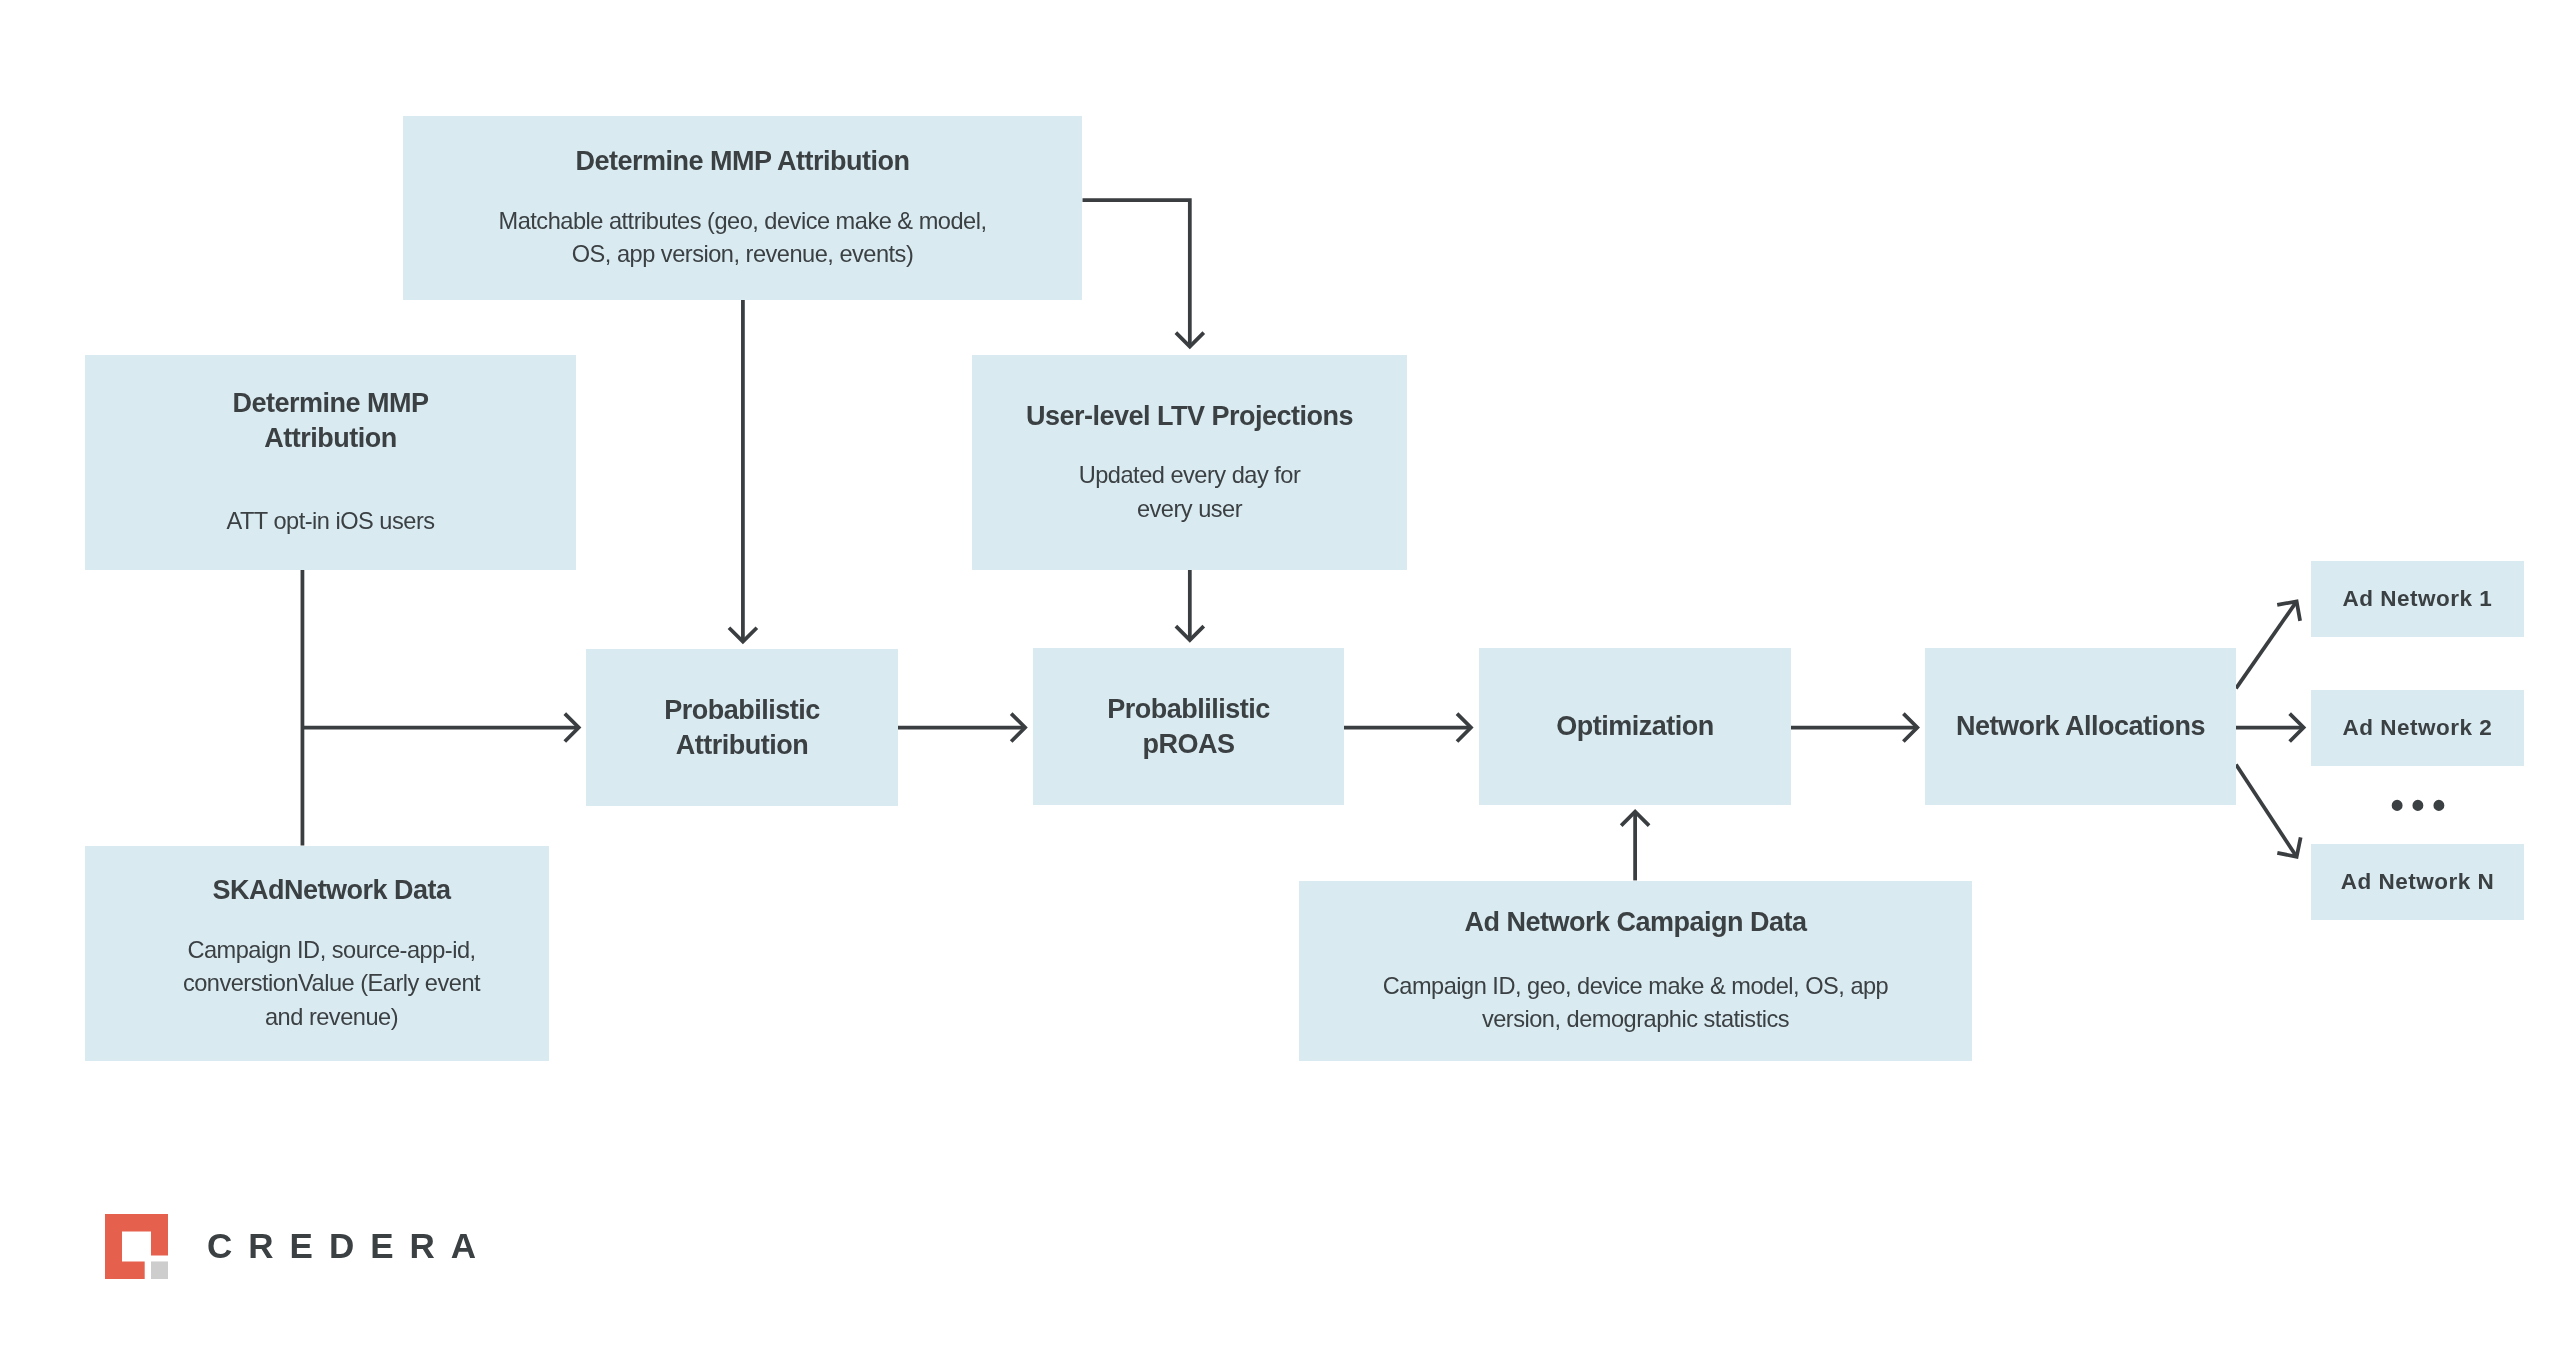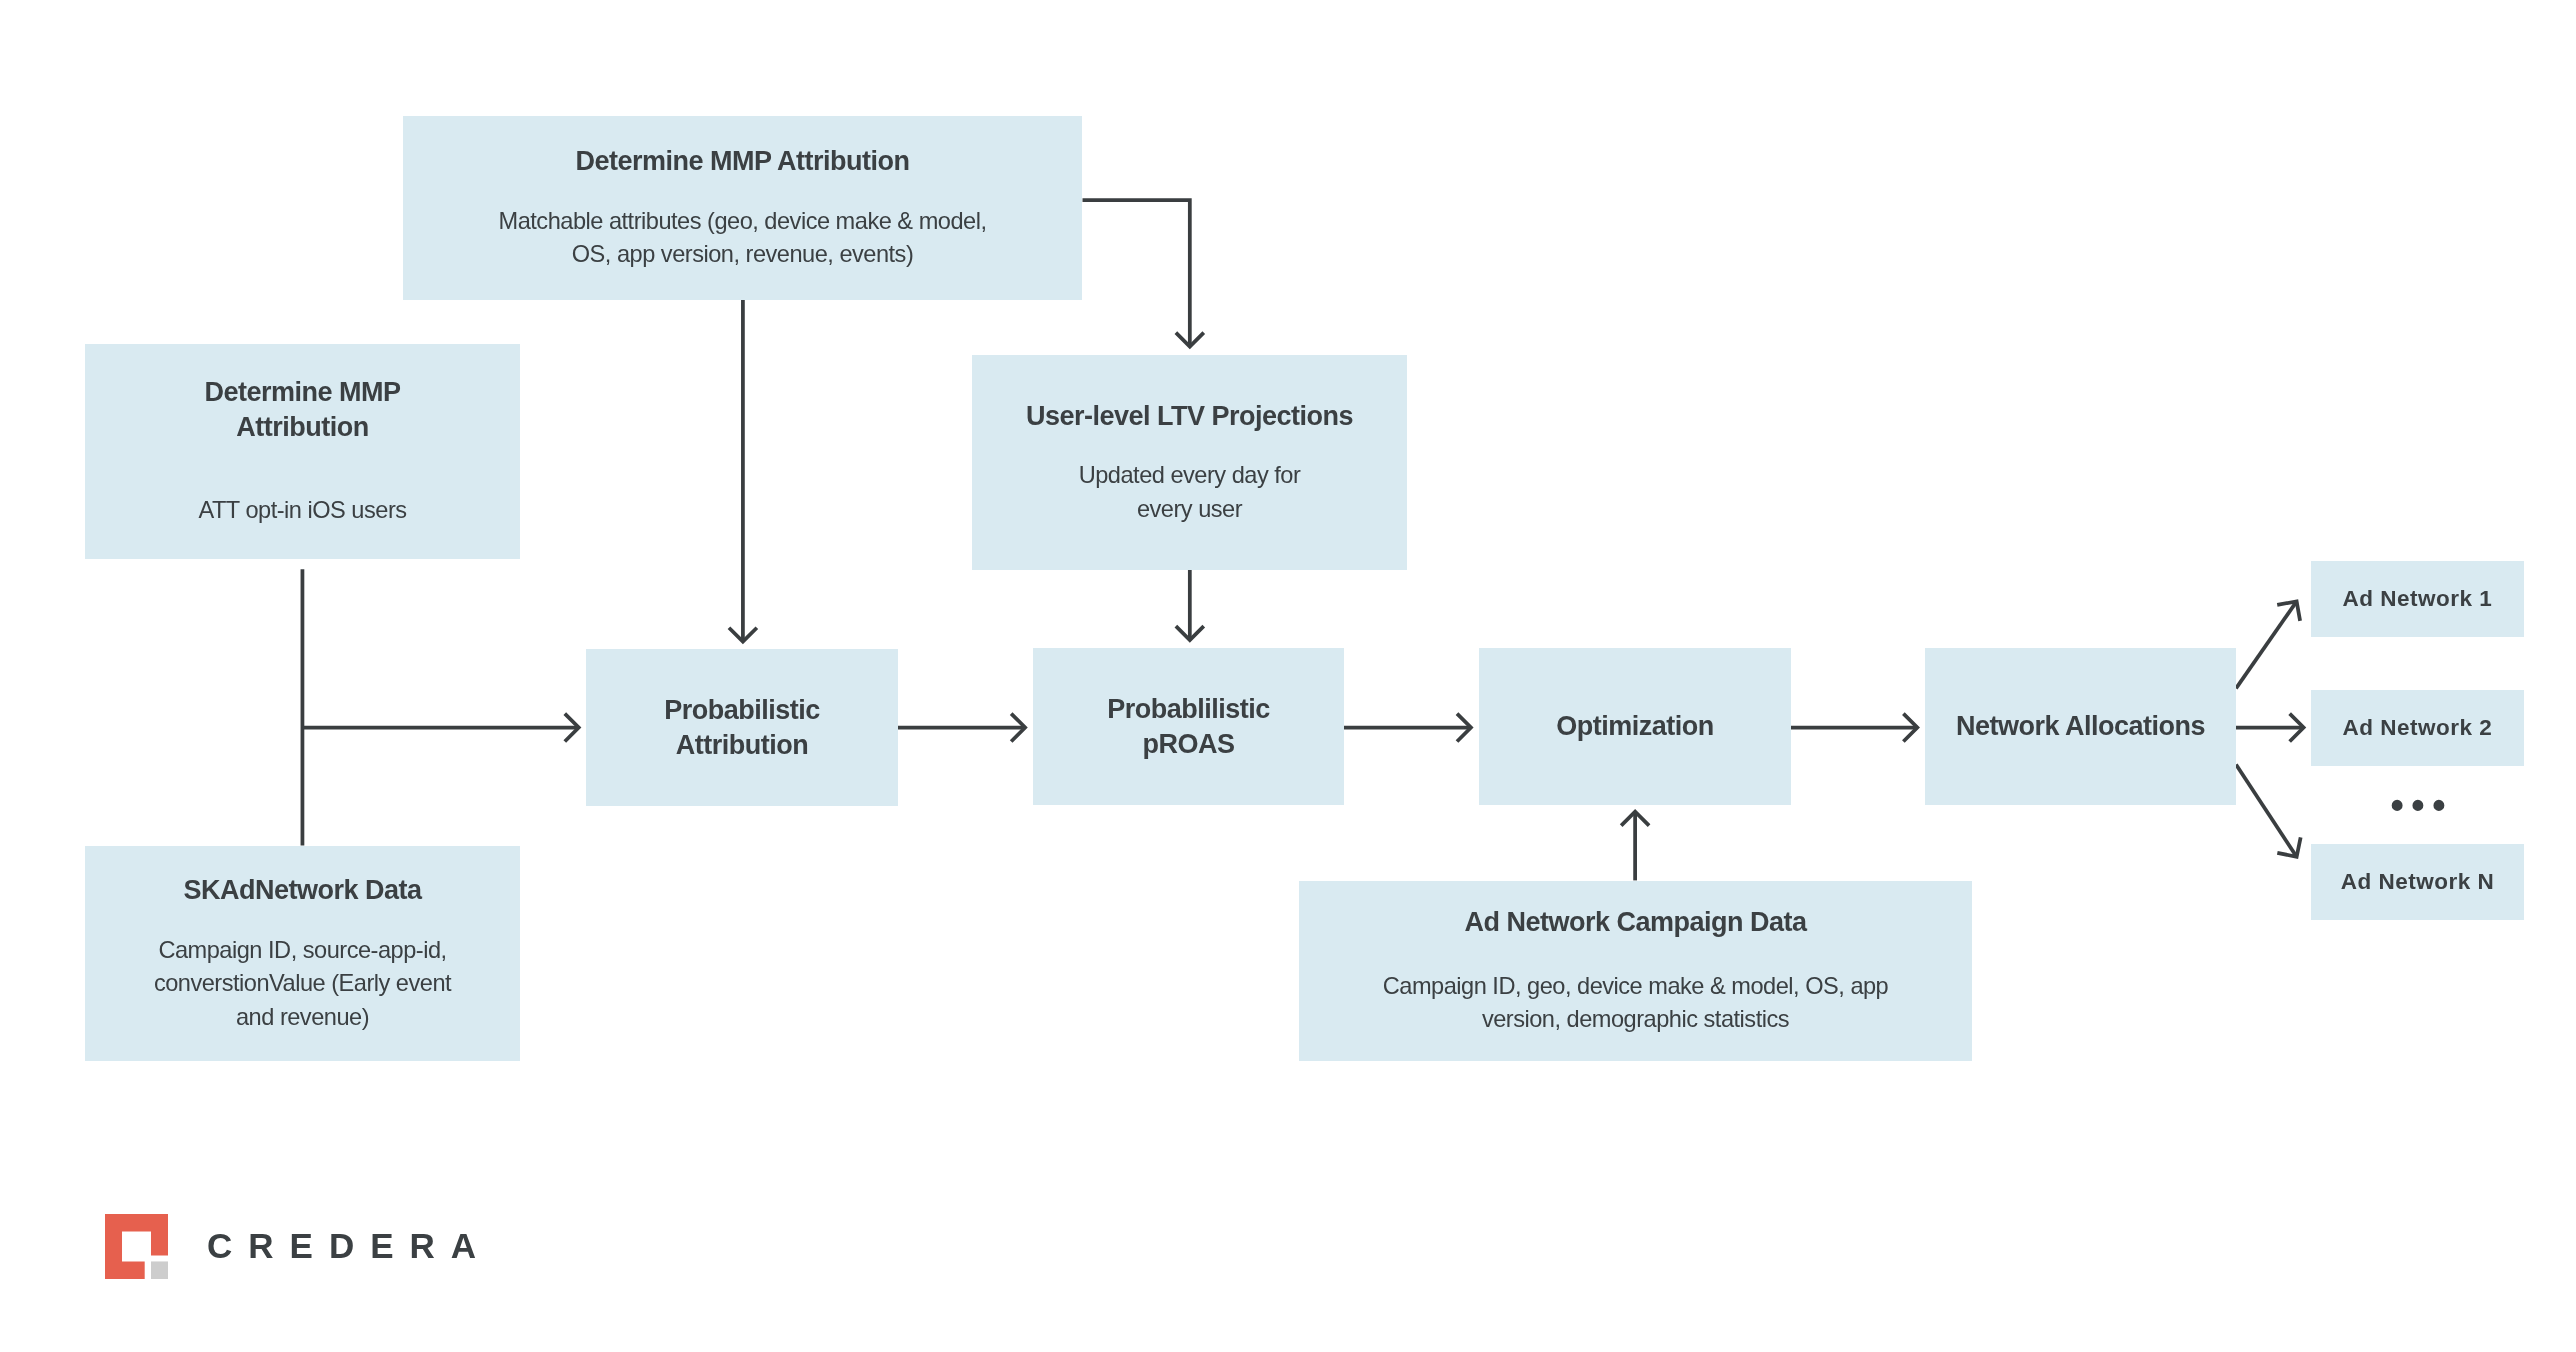--- a/index.html
+++ b/index.html
@@ -32,27 +32,27 @@
   }
   .box .subtitle {
     font-size: 23.6px;
     line-height: 1.42;
     letter-spacing: -0.5px;
     margin-top: 26px;
     white-space: pre-line;
   }
 
   #top-box        { left: 403px;  top: 116px;  width: 679px; height: 184px; }
-  #left-box       { left: 85px;  top: 344px;  width: 435px;  height: 215px; gap: 24px; }
+  #left-box       { left: 85px;  top: 355px;  width: 491px;  height: 215px; gap: 24px; }
   #ltv-box        { left: 972px; top: 355px;  width: 435px;  height: 215px; }
   #prob-attr-box  { left: 586px; top: 649px; width: 312px;  height: 157px; }
   #prob-roas-box  { left: 1033px; top: 648px; width: 311px;  height: 157px; }
   #optimization-box { left: 1479px; top: 648px; width: 312px; height: 157px; }
   #budget-box     { left: 1925px; top: 648px; width: 311px;  height: 157px; }
-  #skad-box       { left: 85px;  top: 846px; width: 435px;  height: 215px; }
+  #skad-box       { left: 85px;  top: 846px; width: 435px;  height: 215px; padding-left: 29px; }
   #adcampaign-box { left: 1299px; top: 881px; width: 673px; height: 180px; }
   #adcampaign-box .subtitle { margin-top: 29.5px; }
 
   .adnet {
     position: absolute;
     left: 2311px; width: 213px; height: 76px;
     background: #d9eaf1;
     display: flex; align-items: center; justify-content: center;
     font-weight: bold; font-size: 22.5px; letter-spacing: 0.5px;
     color: #3b4043;

